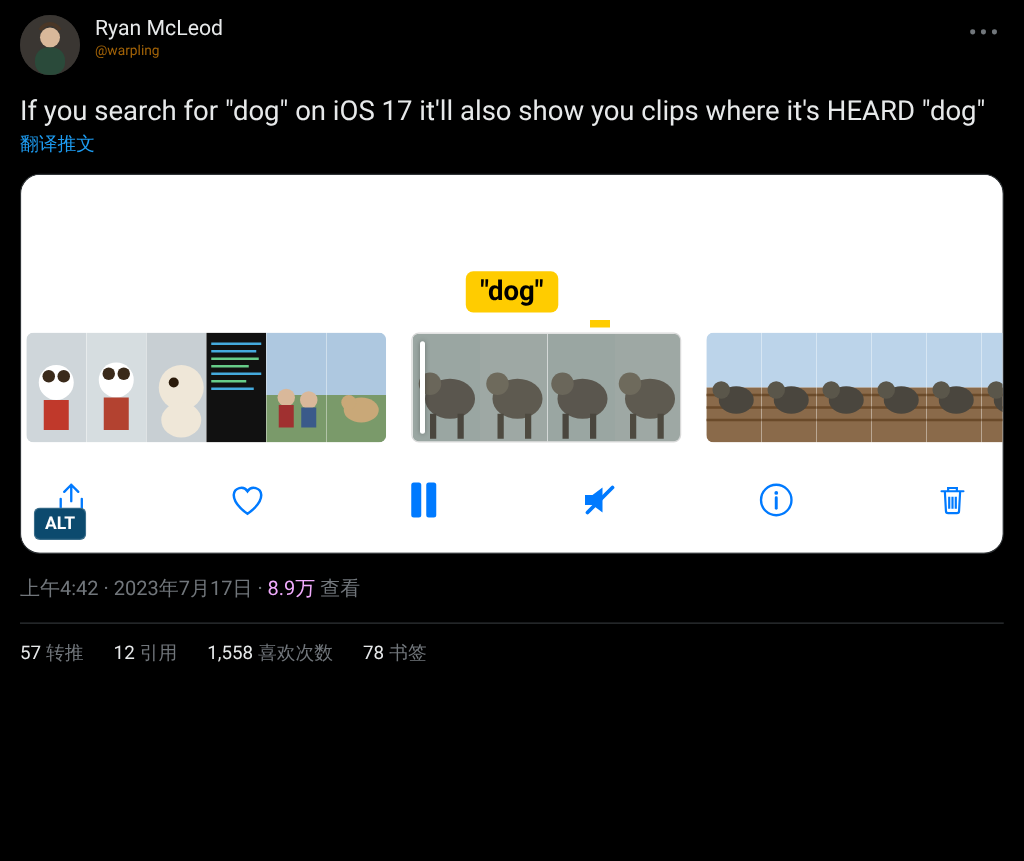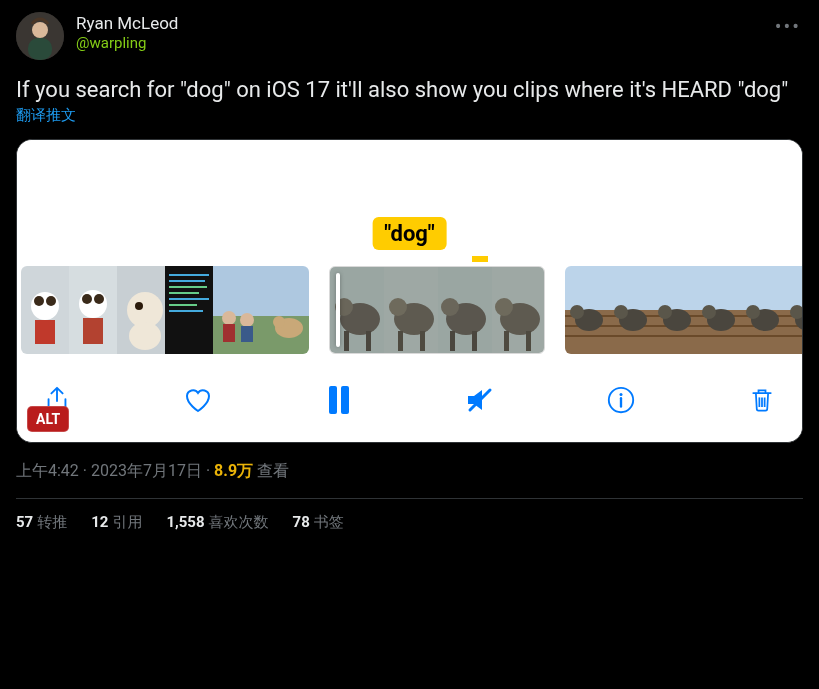--- a/index.html
+++ b/index.html
@@ -24,21 +24,21 @@
     height: 48px;
     border-radius: 50%;
     overflow: hidden;
     flex-shrink: 0;
     background: #222;
     margin-right: 12px;
   }
   .avatar svg { width: 100%; height: 100%; display: block; }
   .user-block { display: flex; flex-direction: column; line-height: 1.3; }
   .display-name { font-weight: 400; font-size: 17px; color: #e7e9ea; }
-  .handle { font-size: 15px; color: #84cc16; }
+  .handle { font-size: 11px; color: #a16207; }
   .more-icon {
     position: absolute;
     right: 18px;
     top: 14px;
     color: #71767b;
     font-size: 20px;
     letter-spacing: 2px;
   }
   .tweet-text {
     margin-top: 16px;
@@ -136,46 +136,46 @@
     display: flex;
     align-items: center;
     justify-content: center;
   }
   .toolbar svg { stroke: #007aff; fill: none; stroke-width: 2; }
   .pause-icon div { display: inline-block; width: 8px; height: 28px; background: #007aff; border-radius: 2px; margin: 0 2px; }
   .alt-badge {
     position: absolute;
     left: 10px;
     bottom: 10px;
-    background: #b91c1c;
+    background: #0c4a6e;
     color: #fff;
     font-weight: 700;
     font-size: 14px;
     padding: 4px 8px;
     border-radius: 5px;
     border: 1px solid rgba(255,255,255,0.2);
   }
   .meta {
     margin-top: 18px;
     font-size: 16px;
     color: #71767b;
   }
-  .meta .views-count { color: #eab308; font-weight: 700; }
+  .meta .views-count { color: #f0abfc; font-weight: 400; }
   .divider {
     border: none;
     border-top: 1px solid #2f3336;
     margin: 16px 0 14px 0;
   }
   .stats {
     display: flex;
     gap: 24px;
     font-size: 15px;
     color: #71767b;
   }
-  .stats .num { color: #e7e9ea; font-weight: 700; margin-right: 4px; }
+  .stats .num { color: #e7e9ea; font-weight: 400; margin-right: 4px; }
 </style>
 </head>
 <body>
 
 <div class="tweet">
   <div class="header">
     <div class="avatar">
       <svg viewBox="0 0 48 48">
         <rect width="48" height="48" fill="#3a3632"></rect>
         <circle cx="24" cy="18" r="8" fill="#d9b89a"></circle>

